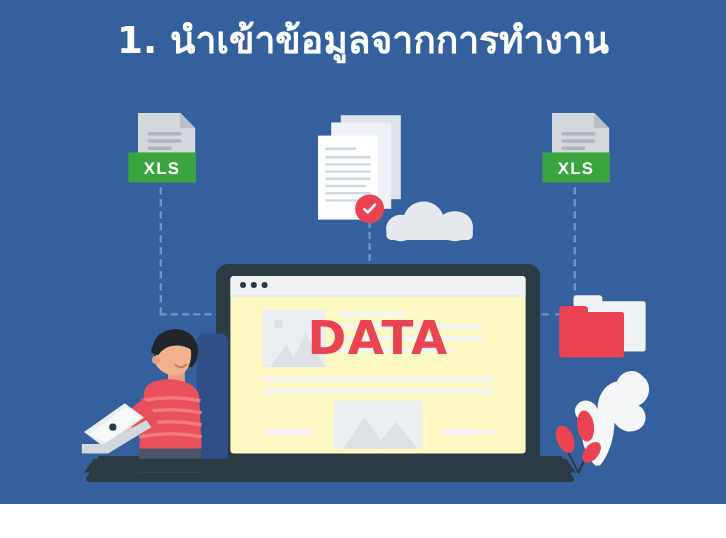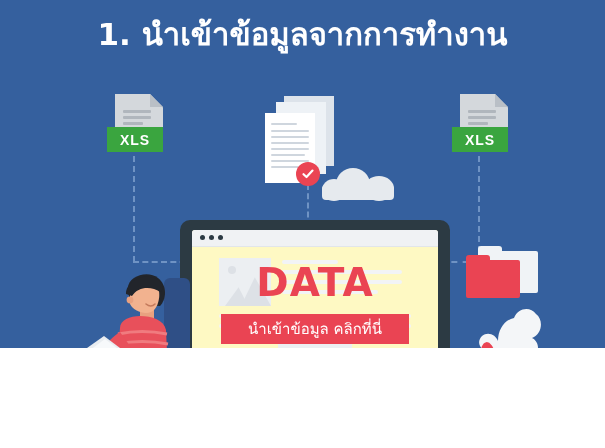--- a/index.html
+++ b/index.html
@@ -3,21 +3,21 @@
 <meta charset="utf-8">
 <style>
   html, body {
     margin: 0;
     padding: 0;
     background: #ffffff;
   }
   #stage {
     position: relative;
     width: 605px;
-    height: 348px;
+    height: 420px;
     overflow: hidden;
     background: #35609e;
     font-family: "DejaVu Sans", "Liberation Sans", sans-serif;
   }
   
   #title {
     position: absolute;
     left: 0;
     top: 14px;
     width: 605px;
@@ -295,21 +295,20 @@
       <div class="pg-line" style="left:27px; top:94px; width:192px;"></div>
       <div class="pg-img" style="left:86px; top:104px; width:74px; height:40px;">
         <div class="mtn" style="left:8px; top:10px; width:40px; height:30px; clip-path:polygon(0 100%, 45% 12%, 90% 100%);"></div>
         <div class="mtn" style="left:34px; top:16px; width:36px; height:24px; clip-path:polygon(0 100%, 50% 6%, 100% 100%);"></div>
       </div>
       <div class="pg-line" style="left:27px; top:128px; width:44px;"></div>
       <div class="pg-line" style="left:176px; top:128px; width:44px;"></div>
 
       <div id="data-word">DATA</div>
 
-      <div id="cta">นำเข้าข้อมูล คลิกที่นี่</div>
     </div>
 
     <div id="laptop-base"></div>
     <div id="laptop-notch"></div>
   </div>
 
   <div id="person">
     <svg width="140" height="132" viewBox="0 0 140 132" aria-hidden="true">
 
       <rect x="96" y="8" width="26" height="108" rx="6" fill="#2f4f86"></rect>

